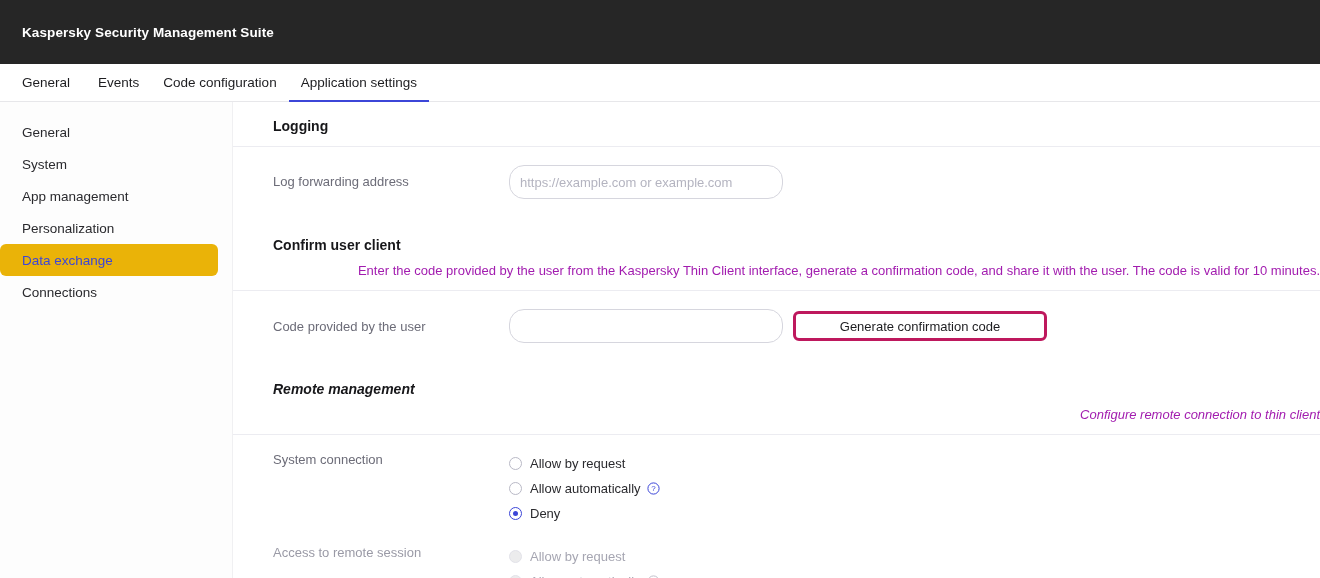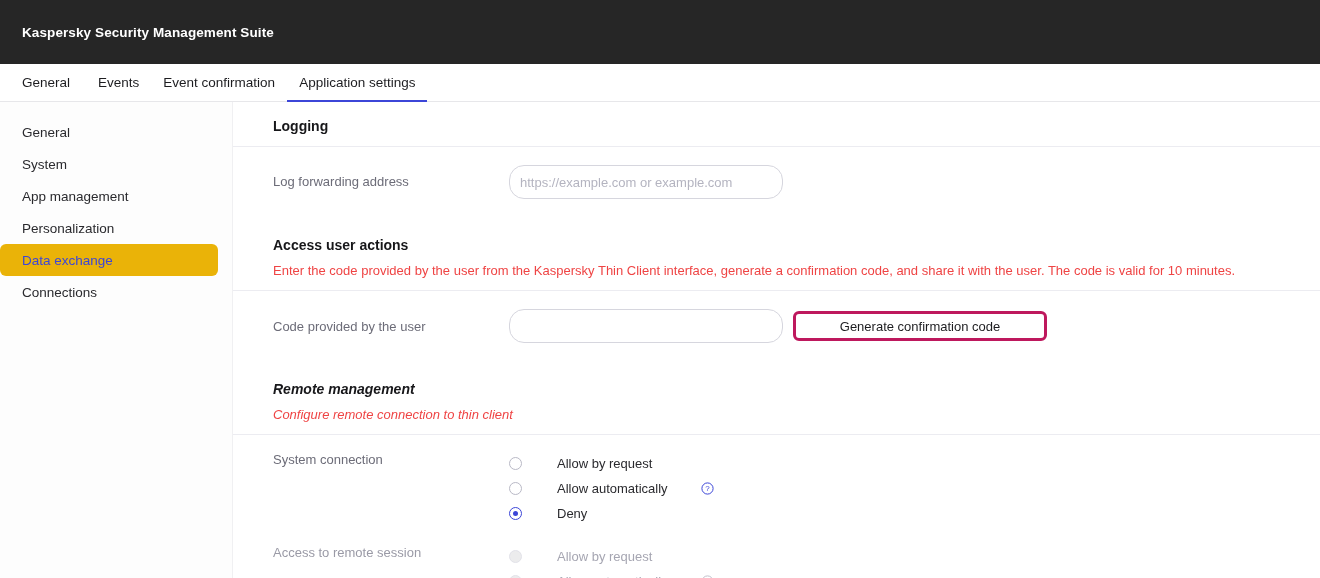--- a/index.html
+++ b/index.html
@@ -93,23 +93,24 @@
 
   .section-title {
     font-size: 14px;
     font-weight: bold;
     color: #17171a;
     margin: 0;
     padding-top: 16px;
   }
   .section-desc {
     font-size: 13px;
-    color: #ef4444;
+    color: #a21caf;
     margin: 0;
     padding-top: 10px;
+    text-align: right;
   }
   .hr {
     height: 1px;
     background: #ececf1;
     margin: 0;
     width: 100%;
   }
 
   .row {
     display: flex;
@@ -153,21 +154,20 @@
     padding: 0 14px;
   }
 
   
   .radio-group { padding-top: 2px; }
   .radio-line {
     display: flex;
     align-items: center;
     height: 25px;
     cursor: pointer;
-    gap: 27px;
   }
   .radio {
     width: 13px; height: 13px;
     border-radius: 50%;
     border: 1.5px solid #b9b9c6;
     background: #fff;
     flex: 0 0 13px;
     margin-right: 8px;
     position: relative;
   }
@@ -218,21 +218,21 @@
 </div>
 
 <div class="tabbar">
   <div class="tab">
     <span>General</span>
   </div>
   <div class="tab">
     <span>Events</span>
   </div>
   <div class="tab">
-    <span>Event confirmation</span>
+    <span>Code configuration</span>
   </div>
   <div class="tab active">
     <span>Application settings</span>
   </div>
 </div>
 
 <div class="body">
 
   <nav class="sidebar">
     <div class="side-item">
@@ -262,21 +262,21 @@
     </div>
     <div class="hr" style="margin-top:12px;"></div>
     <div class="pad">
       <div class="row">
         <div class="row-label">Log forwarding address</div>
         <input class="txt" type="text" placeholder="https://example.com or example.com" style="">
       </div>
     </div>
 
     <div class="pad" style="padding-top:22px;">
-      <h2 class="section-title">Access user actions</h2>
+      <h2 class="section-title">Confirm user client</h2>
       <p class="section-desc">Enter the code provided by the user from the Kaspersky Thin Client interface, generate a confirmation code, and share it with the user. The code is valid for 10 minutes.</p>
     </div>
     <div class="hr" style="margin-top:12px;"></div>
     <div class="pad">
       <div class="row" style="align-items:center;">
         <div class="row-label" style="padding-top:0;">Code provided by the user</div>
         <input class="txt" type="text" placeholder="" style="">
         <button class="btn">Generate confirmation code</button>
       </div>
     </div>

